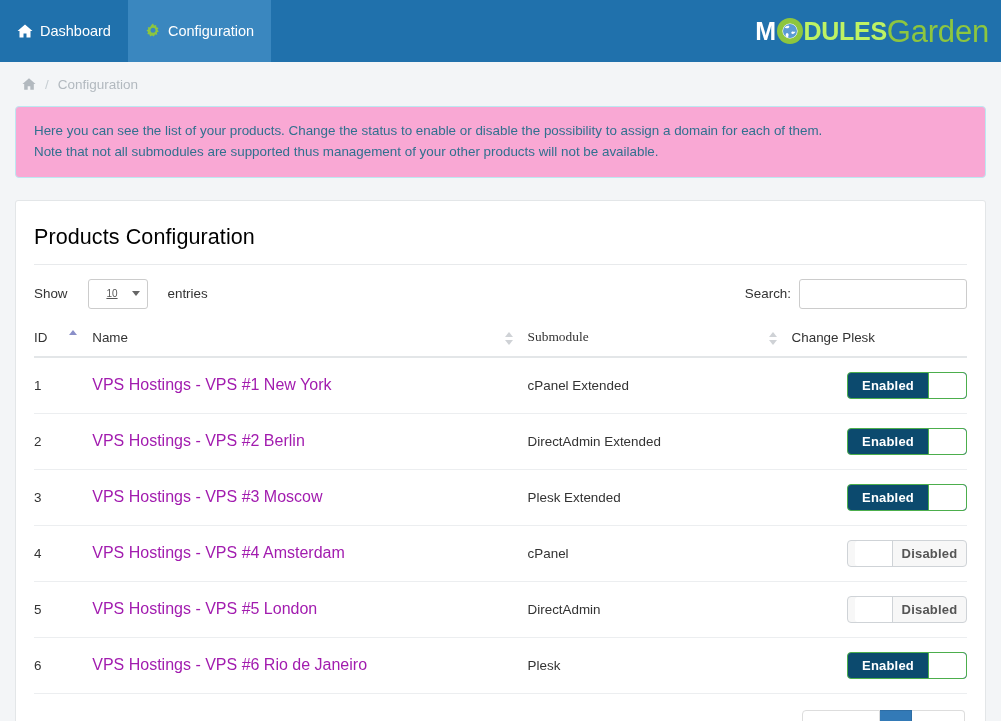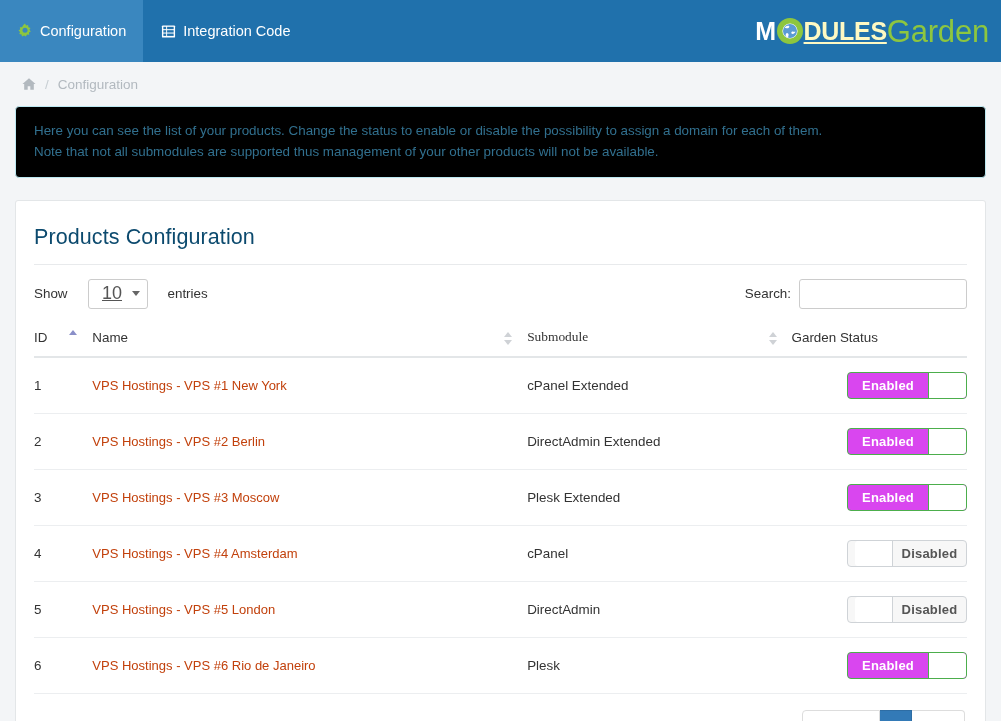--- a/index.html
+++ b/index.html
@@ -51,83 +51,83 @@
     color: #fff; font-weight: bold; font-size: 25px; letter-spacing: -.5px;
     line-height: 1;
   }
   .logo .lg-globe {
     width: 26px; height: 26px; border-radius: 50%;
     background: #8dc63f;
     display: inline-flex; align-items: center; justify-content: center;
     margin: 0 1px;
   }
   .logo .lg-rest {
-    color: #fef9c3; font-weight: bold; font-size: 25px; letter-spacing: -.3px; line-height: 1; text-decoration: underline;
+    color: #bef264; font-weight: bold; font-size: 25px; letter-spacing: -.3px; line-height: 1;
   }
   .logo .lg-garden {
     color: #8dc63f; font-size: 31px; line-height: 1; letter-spacing: -.2px;
   }
 
   
   .breadcrumb {
     height: 44px;
     display: flex; align-items: center;
     padding: 0 22px;
     font-size: 13.5px;
     color: #b2b9bf;
     gap: 9px;
   }
   .breadcrumb .home-ico { color: #b2b9bf; display: inline-flex; }
   .breadcrumb .sep { color: #c7ced3; }
 
   
   .wrap { padding: 0 15px; }
   .alert {
-    background: #000000;
+    background: #f9a8d4;
     border: 1px solid #bce8f1;
     border-radius: 4px;
     padding: 14px 18px;
     color: #31708f;
     font-size: 13.4px;
     line-height: 1.55;
     margin-bottom: 22px;
   }
 
   
   .panel {
     background: #fff;
     border: 1px solid #e3e6e8;
     border-radius: 3px;
     padding: 18px 18px 16px 18px;
     box-shadow: 0 1px 1px rgba(0,0,0,.035);
   }
   .panel-title {
     font-size: 21.5px;
-    color: #0c4a6e;
+    color: #000000;
     font-weight: normal;
     margin: 6px 0 0 0;
     padding: 0 0 14px 0;
     border-bottom: 1px solid #e8eaec;
     letter-spacing: .1px;
   }
 
   
   .dt-top {
     display: flex; align-items: center; justify-content: space-between;
     padding: 14px 0 12px 0;
   }
   .dt-length { display: flex; align-items: center; gap: 20px; font-size: 13.4px; color: #333; }
   .dt-select {
     position: relative;
     width: 60px; height: 30px;
     border: 1px solid #ccc;
     border-radius: 3px;
     background: #fff;
     display: flex; align-items: center;
-    font-size: 18px; color: #555;
+    font-size: 10px; color: #555;
     cursor: pointer;
     text-decoration: underline;
   }
   .dt-select .sel-val { flex: 1; text-align: center; padding-left: 4px; }
   .dt-select .caret {
     width: 0; height: 0;
     border-left: 4px solid transparent;
     border-right: 4px solid transparent;
     border-top: 5px solid #666;
     margin-right: 7px;
@@ -176,23 +176,23 @@
   table.dt tbody td {
     font-size: 13.4px;
     color: #333;
     padding: 14px 0;
     border-bottom: 1px solid #eceef0;
     vertical-align: middle;
   }
   table.dt tbody tr:last-child td { border-bottom: 1px solid #eceef0; }
   td.c-id { padding-left: 10px; color: #333; }
   td.c-name a {
-    color: #c2410c;
+    color: #a21caf;
     text-decoration: none;
-    font-size: 13px;
+    font-size: 16px;
   }
   td.c-sub { color: #333; }
   td.c-stat { text-align: right; padding-right: 2px; }
 
   
   .toggle {
     display: inline-flex;
     width: 120px; height: 27px;
     border-radius: 4px;
     overflow: hidden;
@@ -208,21 +208,21 @@
     font-weight: bold;
     letter-spacing: .2px;
   }
   .toggle .knob {
     width: 38px;
     background: #fff;
     border: 1px solid #cfd3d7;
     border-radius: 4px;
   }
   .toggle.on {
-    background: #d946ef;
+    background: #0c4a6e;
     border: 1px solid #4cae4c;
   }
   .toggle.on .lbl { color: #fff; }
   .toggle.on .knob { border-left: 1px solid #4cae4c; border-top: none; border-bottom: none; border-right: none; border-radius: 0 3px 3px 0; }
   .toggle.off {
     background: #f7f7f7;
     border: 1px solid #cfd3d7;
     padding-left: 7px;
   }
   .toggle.off .lbl { color: #555; }
@@ -254,45 +254,39 @@
     color: #fff;
     min-width: 32px;
     padding: 0 10px;
   }
 </style>
 </head>
 <body>
 
 <div class="navbar">
 
+  <div class="nav-item">
+    <span class="nav-ico">
+      <svg width="16" height="16" viewBox="0 0 16 16">
+          <path fill="#fff" d="M8 1.5 0.5 8h2V14.5h4V10.5h3V14.5h4V8h2L8 1.5z"></path>
+        </svg>
+    </span>
+    <span>Dashboard</span>
+  </div>
 
   <div class="nav-item active">
     <span class="nav-ico">
       <svg width="16" height="16" viewBox="0 0 16 16">
         <path fill="#8dc63f" d="M8 0.6l1 1.9 2.1-0.5 0.3 2.2 2.1 0.7-1.1 1.9 1.4 1.7-1.9 1.1 0.3 2.2-2.2-0.2-1.1 1.9L7 12.4l-2 1.1-0.5-2.1-2.2-0.3 0.8-2-1.6-1.5 1.8-1.3-0.5-2.1 2.2 0.1L6.3 2z"></path>
         <circle cx="8" cy="7.3" r="2.5" fill="#3a87bf"></circle>
       </svg>
     </span>
     <span>Configuration</span>
   </div>
 
-  <div class="nav-item">
-    <span class="nav-ico">
-      <svg width="15" height="15" viewBox="0 0 16 16">
-        <rect x="1" y="1.5" width="14" height="13" rx="1" fill="#fff"></rect>
-        <rect x="2.5" y="3" width="3" height="2.5" fill="#2071ac"></rect>
-        <rect x="6.5" y="3" width="7" height="2.5" fill="#2071ac"></rect>
-        <rect x="2.5" y="6.6" width="3" height="2.5" fill="#2071ac"></rect>
-        <rect x="6.5" y="6.6" width="7" height="2.5" fill="#2071ac"></rect>
-        <rect x="2.5" y="10.2" width="3" height="2.5" fill="#2071ac"></rect>
-        <rect x="6.5" y="10.2" width="7" height="2.5" fill="#2071ac"></rect>
-      </svg>
-    </span>
-    <span>Integration Code</span>
-  </div>
 
 
   <div class="logo">
     <span class="lg-m">M</span>
     <span class="lg-globe">
       <svg width="20" height="20" viewBox="0 0 20 20">
         <circle cx="10" cy="10" r="8.3" fill="#fff" stroke="#8dc63f" stroke-width="1.4"></circle>
         <circle cx="10" cy="10" r="7" fill="#5b9bd5"></circle>
         <path fill="#fff" d="M4.5 7.2c1.4-.6 2.6.4 3.6.1.9-.3 1.6-1.4 1-2.2-.5-.7-2.2-.6-3.1.2-.6.5-1.2 1.2-1.5 1.9zM8.4 16.6c-.6-1.1.3-1.9.2-2.8-.1-1-1.1-2-2-1.6-.9.4-1.2 2-.7 3 .5 1 1.6 1.5 2.5 1.4zM15.5 10.6c-1.2.5-2.3-.3-3.2-.1-.8.2-1.3 1.2-.8 1.9.5.7 2 .6 2.8-.1.6-.5 1-1.1 1.2-1.7z"></path>
       </svg>
@@ -354,21 +348,21 @@
               </span>
           </th>
           <th class="col-sub">
             <span>Submodule</span>
             <span class="sort-ico">
                 <i class="up"></i>
                 <i class="dn"></i>
               </span>
           </th>
           <th class="col-stat">
-            <span>Garden Status</span>
+            <span>Change Plesk</span>
           </th>
         </tr>
       </thead>
       <tbody id="tbody">
           <tr>
             <td class="c-id">1</td>
             <td class="c-name"><a href="#">VPS Hostings - VPS #1 New York</a></td>
             <td class="c-sub">cPanel Extended</td>
             <td class="c-stat"><span class="toggle on">
                 <span class="lbl">Enabled</span>

